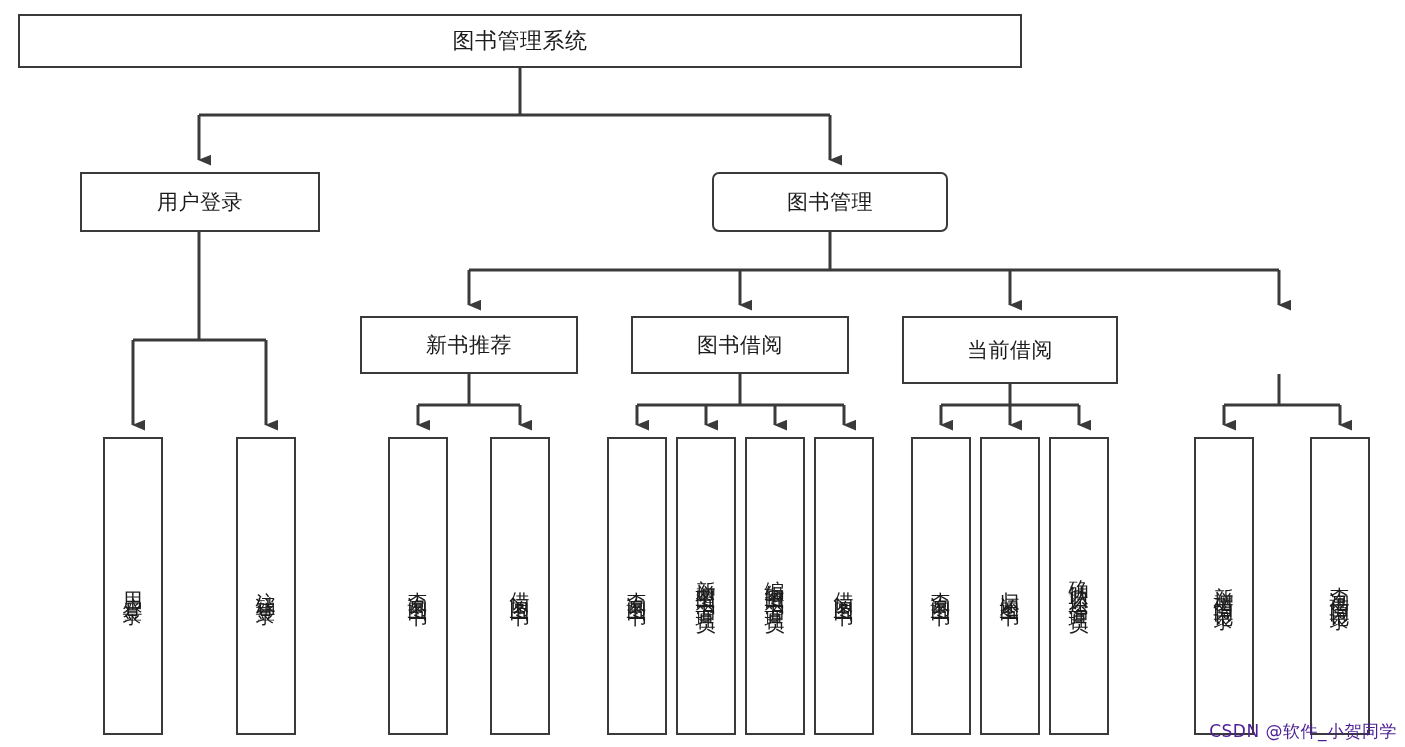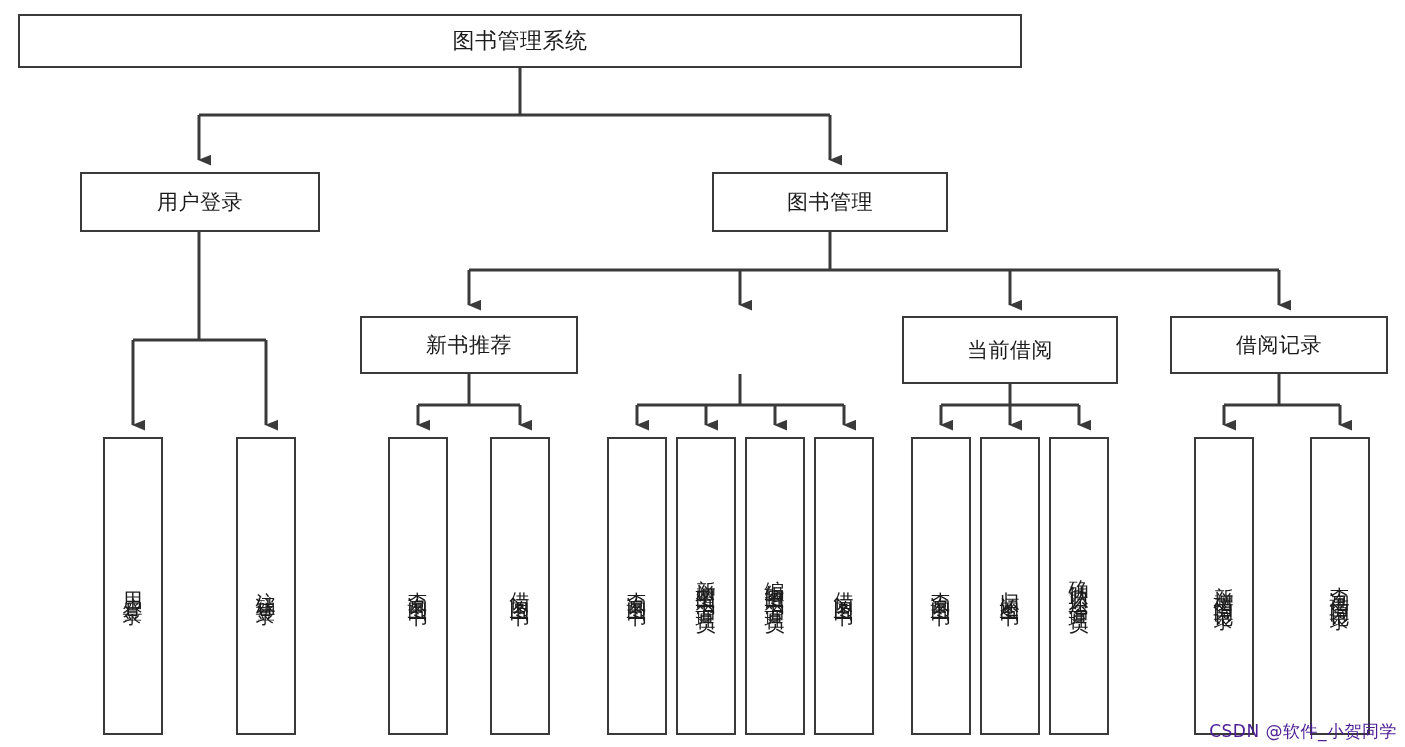--- a/index.html
+++ b/index.html
@@ -124,36 +124,36 @@
   </svg>
 
   <div class="node h-node" id="node-root" style="left:18px; top:14px; width:1004px; height:54px;">
     <span class="lbl">图书管理系统</span>
   </div>
 
   <div class="node h-node" style="left:80px; top:172px; width:240px; height:60px;">
     <span class="lbl">用户登录</span>
   </div>
 
-  <div class="node h-node" style="left:712px; top:172px; width:236px; height:60px;">
+  <div class="node h-node" style="left:712px; top:172px; width:236px; height:60px;border-radius:7px;">
     <span class="lbl">图书管理</span>
   </div>
 
   <div class="node h-node" style="left:360px; top:316px; width:218px; height:58px;">
     <span class="lbl">新书推荐</span>
   </div>
 
+  <div class="node h-node" style="left:631px; top:316px; width:218px; height:58px;">
+    <span class="lbl">图书借阅</span>
+  </div>
 
   <div class="node h-node" style="left:902px; top:316px; width:216px; height:68px;">
     <span class="lbl">当前借阅</span>
   </div>
 
-  <div class="node h-node" style="left:1170px; top:316px; width:218px; height:58px;">
-    <span class="lbl">借阅记录</span>
-  </div>
 
   <div class="node v-node" style="left:103px; top:437px; width:60px; height:298px;">
     <span class="lbl">用户登录</span>
   </div>
   <div class="node v-node" style="left:236px; top:437px; width:60px; height:298px;">
     <span class="lbl">注销登录</span>
   </div>
 
   <div class="node v-node" style="left:388px; top:437px; width:60px; height:298px;">
     <span class="lbl">查询图书</span>

